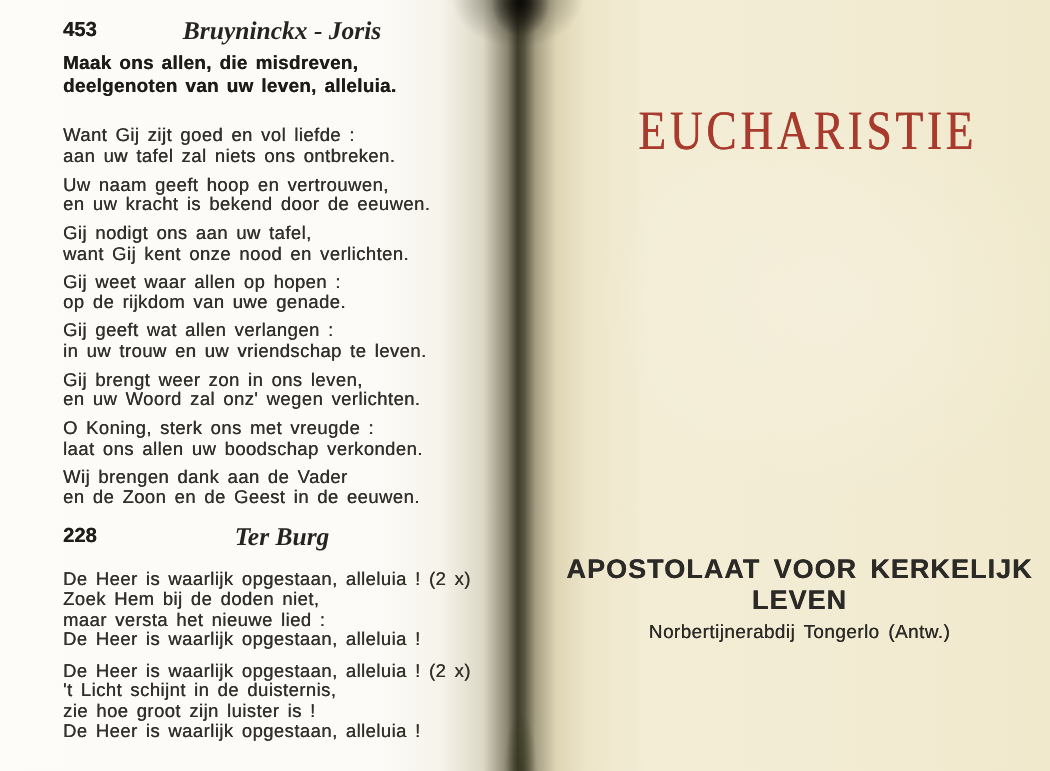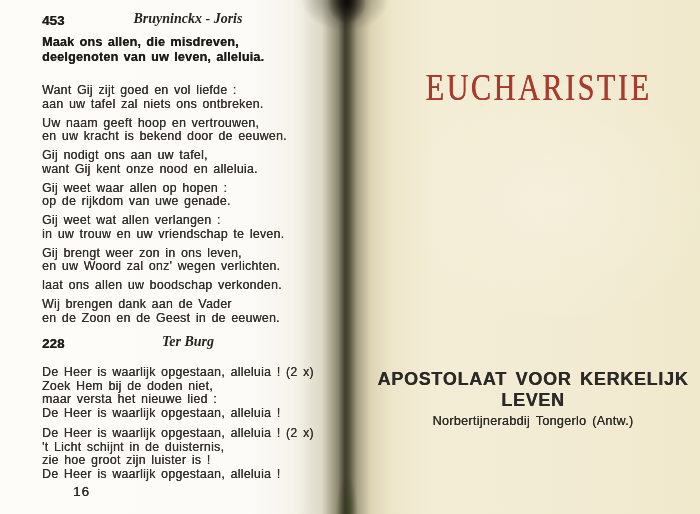--- a/index.html
+++ b/index.html
@@ -37,21 +37,21 @@
     color: #33302b;
   }
   .hymn-header { position: relative; height: 15px; }
   .hymn-number {
     font-weight: 700; font-size: 13.5px; color: #201e1a;
     text-shadow: 0.2px 0 0 currentColor;
   }
   .hymn-author {
     position: absolute; left: 0; right: 0; top: 0; text-align: center;
     font-family: "Liberation Serif", "DejaVu Serif", serif;
-    font-style: italic; font-weight: 700; font-size: 14px; color: #262420;
+    font-style: italic; font-weight: 700; font-size: 17px; color: #262420;
   }
   .hymn-title {
     margin-top: 9px;
     font-weight: 700; font-size: 12.6px; line-height: 15px;
     color: #1e1c18; letter-spacing: 0.2px; word-spacing: 1.5px;
     text-shadow: 0.2px 0 0 currentColor;
   }
   .stanza {
     margin: 0 0 5.5px 0;
     font-size: 12.3px; line-height: 13.5px;
@@ -113,35 +113,36 @@
     <p class="stanza first">
       <span class="line">Want Gij zijt goed en vol liefde :</span>
       <span class="line">aan uw tafel zal niets ons ontbreken.</span>
     </p>
     <p class="stanza">
       <span class="line">Uw naam geeft hoop en vertrouwen,</span>
       <span class="line">en uw kracht is bekend door de eeuwen.</span>
     </p>
     <p class="stanza">
       <span class="line">Gij nodigt ons aan uw tafel,</span>
-      <span class="line">want Gij kent onze nood en alleluia.</span>
+      <span class="line">want Gij kent onze nood en verlichten.</span>
     </p>
     <p class="stanza">
       <span class="line">Gij weet waar allen op hopen :</span>
       <span class="line">op de rijkdom van uwe genade.</span>
     </p>
     <p class="stanza">
-      <span class="line">Gij weet wat allen verlangen :</span>
+      <span class="line">Gij geeft wat allen verlangen :</span>
       <span class="line">in uw trouw en uw vriendschap te leven.</span>
     </p>
     <p class="stanza">
       <span class="line">Gij brengt weer zon in ons leven,</span>
       <span class="line">en uw Woord zal onz' wegen verlichten.</span>
     </p>
     <p class="stanza">
+      <span class="line">O Koning, sterk ons met vreugde :</span>
       <span class="line">laat ons allen uw boodschap verkonden.</span>
     </p>
     <p class="stanza">
       <span class="line">Wij brengen dank aan de Vader</span>
       <span class="line">en de Zoon en de Geest in de eeuwen.</span>
     </p>
 
     <div class="hymn-header hdr454">
       <span class="hymn-number">228</span>
       <span class="hymn-author">Ter Burg</span>
@@ -153,21 +154,20 @@
       <span class="line">maar versta het nieuwe lied :</span>
       <span class="line">De Heer is waarlijk opgestaan, alleluia !</span>
     </p>
     <p class="stanza s4b">
       <span class="line">De Heer is waarlijk opgestaan, alleluia ! (2 x)</span>
       <span class="line">'t Licht schijnt in de duisternis,</span>
       <span class="line">zie hoe groot zijn luister is !</span>
       <span class="line">De Heer is waarlijk opgestaan, alleluia !</span>
     </p>
 
-    <div class="page-number">16</div>
   </div>
 
   <div class="right-page">
     <div class="book-title">EUCHARISTIE</div>
     <div class="imprint">
       <div class="imprint-line1">APOSTOLAAT VOOR KERKELIJK LEVEN</div>
       <div class="imprint-line2">Norbertijnerabdij Tongerlo (Antw.)</div>
     </div>
   </div>
 </div>

